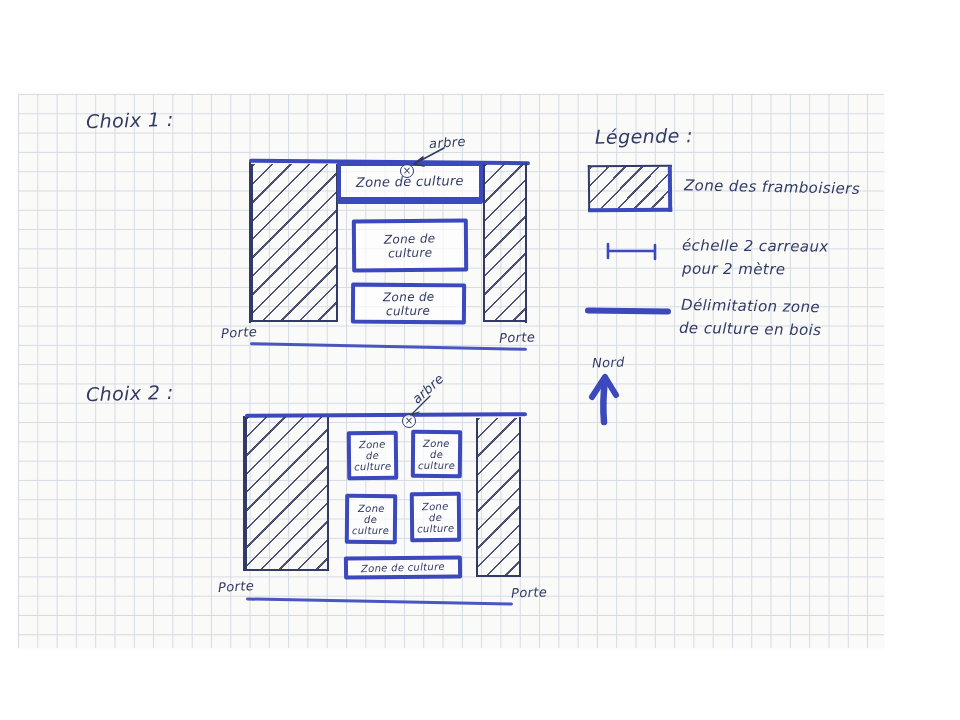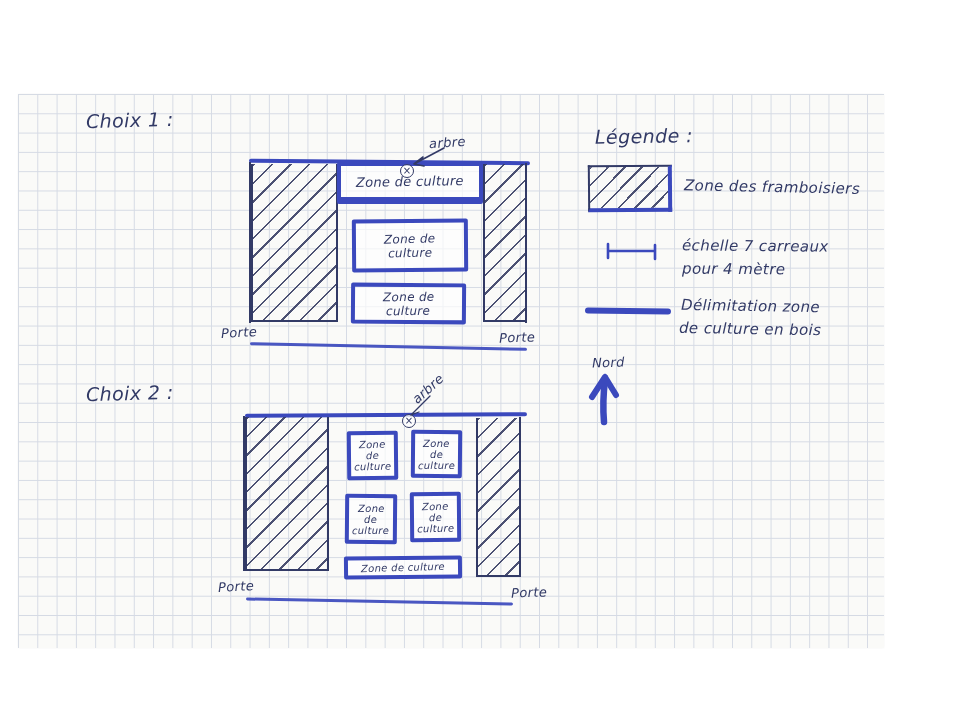--- a/index.html
+++ b/index.html
@@ -160,22 +160,22 @@
 
   <div>
     <div class="hw title" style="left:595px;top:126px;transform:rotate(-1deg);">Légende :</div>
 
     <div class="legend-hatch" style="left:588px;top:165px;width:84px;height:47px;transform:rotate(-0.5deg);"></div>
     <div class="hw lbl" style="left:684px;top:179px;transform:rotate(1.2deg);">Zone des framboisiers</div>
 
     <svg style="left:605px;top:242px;" width="54" height="18">
       <path d="M3,2 L3,16 M50,3 L50,17 M3,9 L50,9" stroke="#3b49bd" stroke-width="2.6" fill="none" stroke-linecap="round"></path>
     </svg>
-    <div class="hw lbl" style="left:682px;top:238px;transform:rotate(0.5deg);">échelle 7 carreaux</div>
-    <div class="hw lbl" style="left:682px;top:261px;transform:rotate(0.5deg);">pour 4 mètre</div>
+    <div class="hw lbl" style="left:682px;top:238px;transform:rotate(0.5deg);">échelle 2 carreaux</div>
+    <div class="hw lbl" style="left:682px;top:261px;transform:rotate(0.5deg);">pour 2 mètre</div>
 
     <div class="thickline-blue" style="left:585px;top:308px;width:86px;transform:rotate(0.8deg);"></div>
     <div class="hw lbl" style="left:681px;top:298px;transform:rotate(1deg);">Délimitation zone</div>
     <div class="hw lbl" style="left:679px;top:321px;transform:rotate(1deg);">de culture en bois</div>
 
     <div class="hw small" style="left:592px;top:356px;transform:rotate(-2deg);">Nord</div>
     <svg style="left:583px;top:370px;" width="44" height="56">
       <path d="M21,52 C20,40 20,26 22,10" stroke="#3b49bd" stroke-width="6.5" fill="none" stroke-linecap="round"></path>
       <path d="M22,7 L9,27 M22,7 L33,25" stroke="#3b49bd" stroke-width="6" fill="none" stroke-linecap="round"></path>
     </svg>

